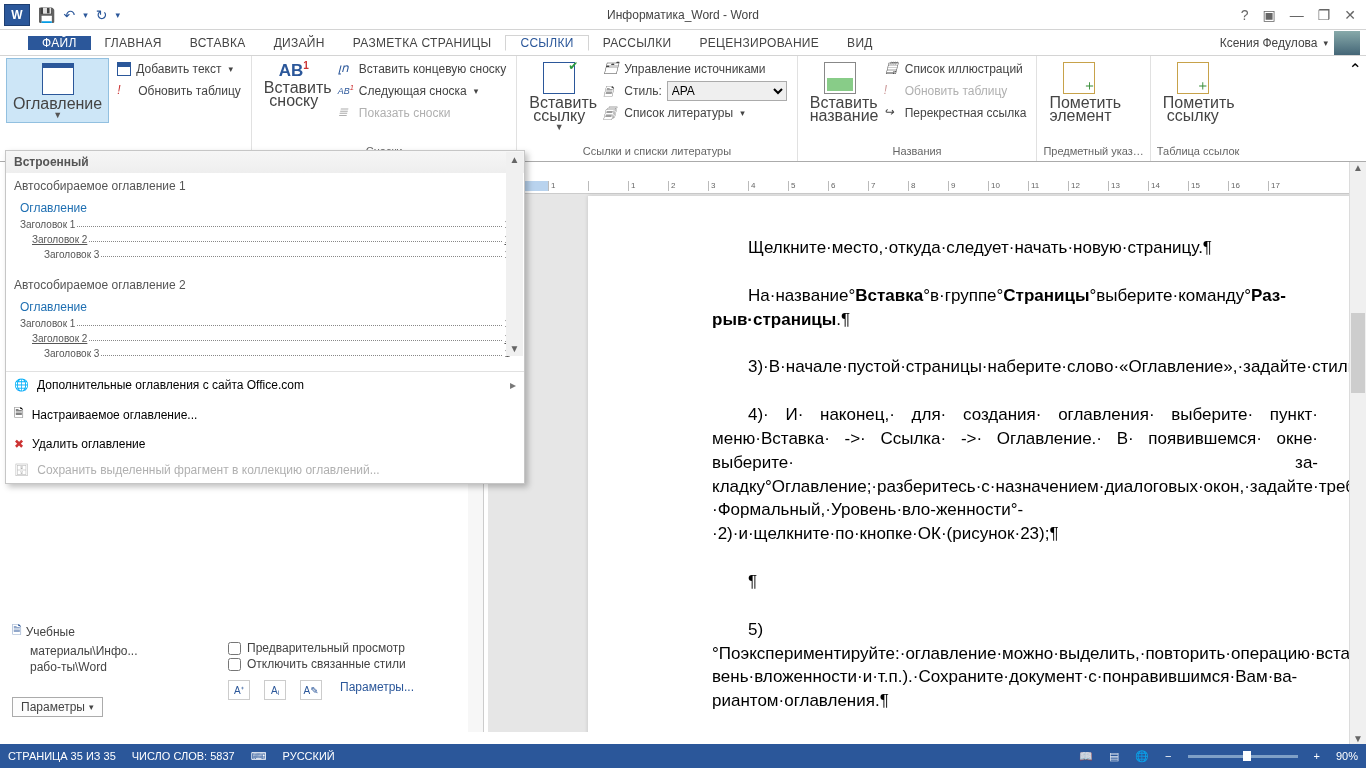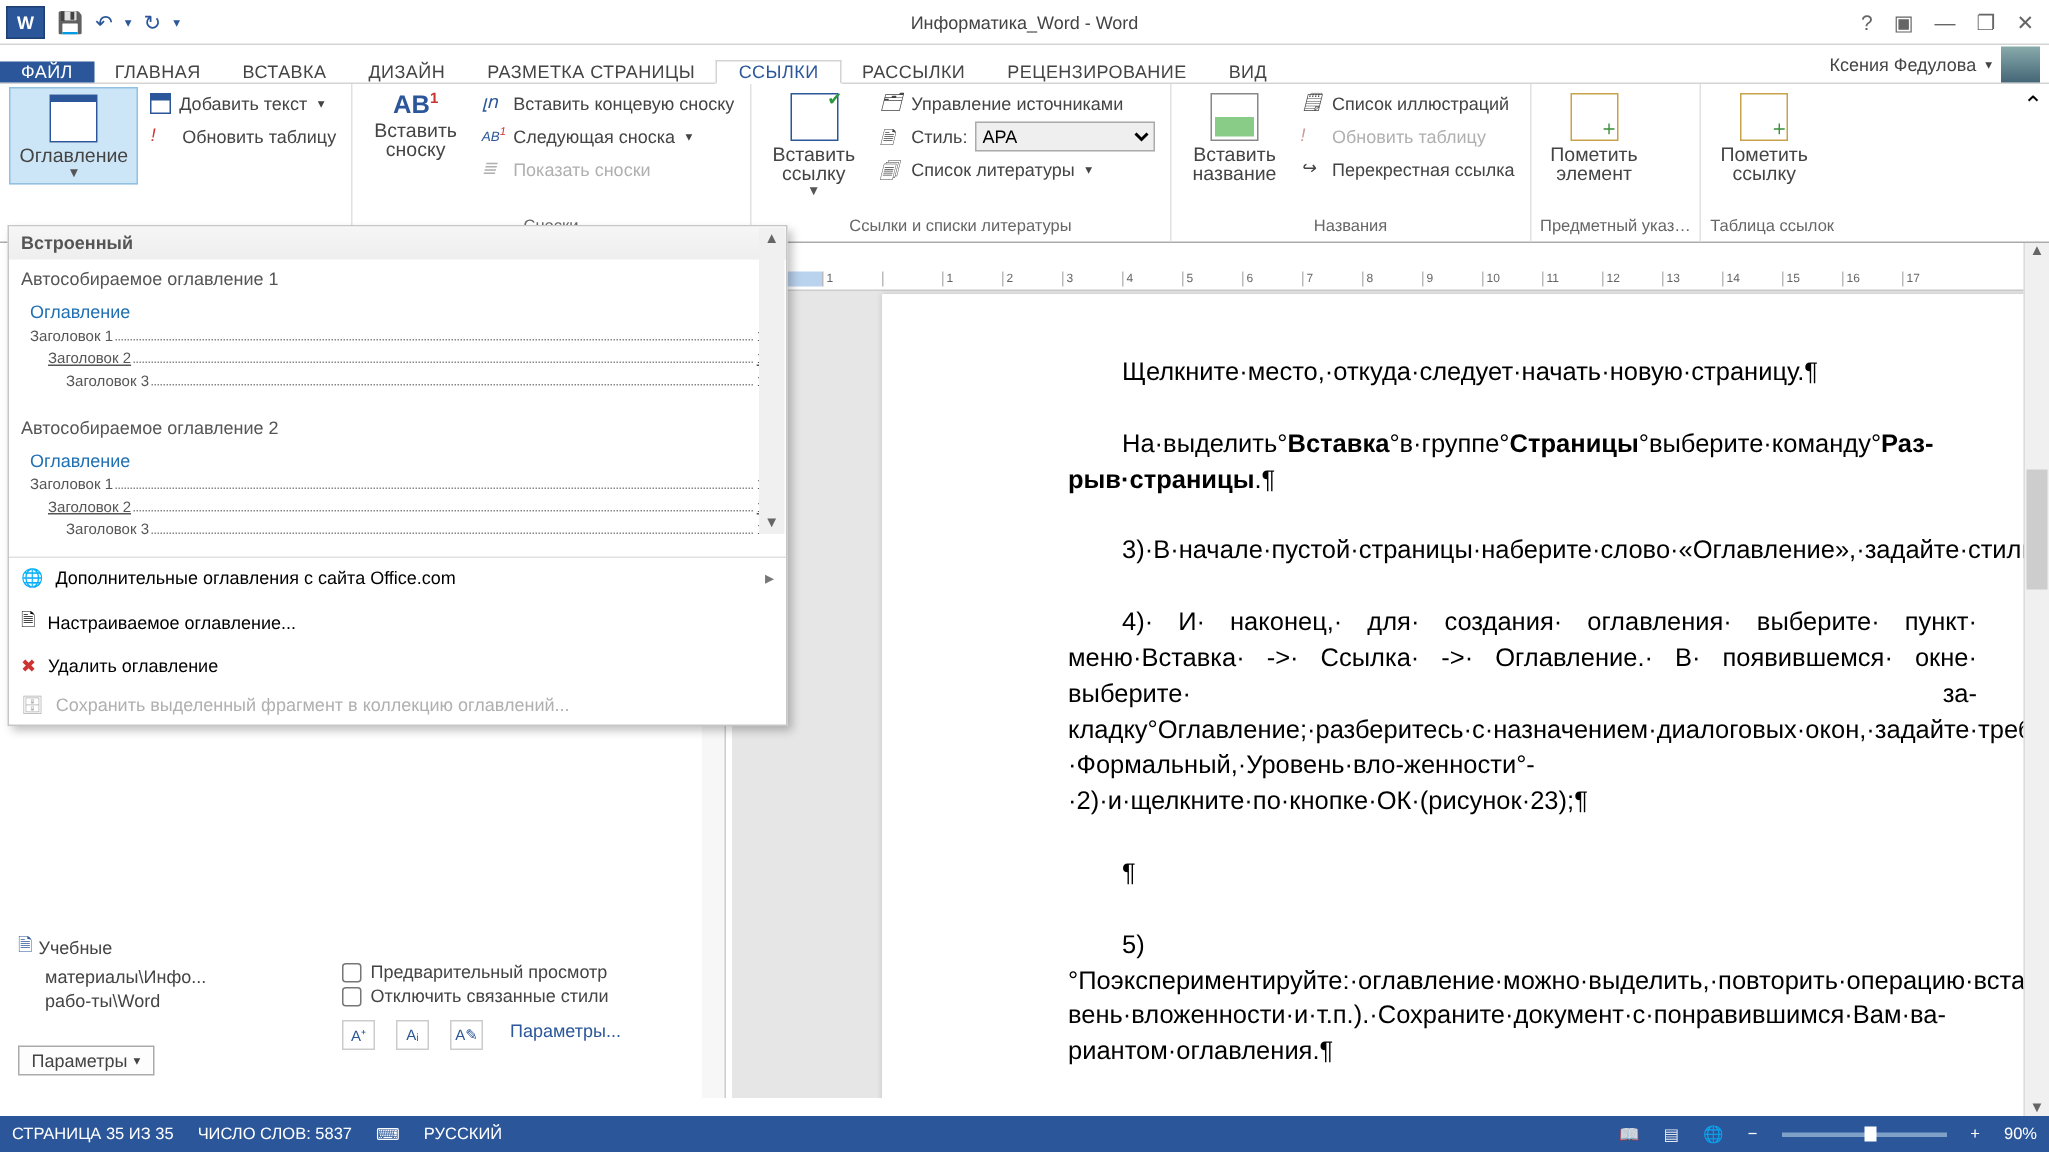--- a/index.html
+++ b/index.html
@@ -8,35 +8,35 @@
 
 .titlebar { height: 30px; background: #fff; display: flex; align-items: center; position: relative; border-bottom: 1px solid #d4d4d4; }
 .titlebar .word-icon { width: 26px; height: 22px; background: #2b579a; color: #fff; display: flex; align-items: center; justify-content: center; font-size: 12px; font-weight: bold; margin-left: 4px; border:1px solid #1e3f72;}
 .titlebar .qat { display: flex; align-items: center; gap: 8px; margin-left: 8px; }
 .titlebar .qat span { color: #2b579a; font-size: 14px; cursor: pointer; }
 .titlebar .title { position: absolute; left: 50%; transform: translateX(-50%); font-size: 12px; color: #444; }
 .titlebar .winbtns { margin-left: auto; display: flex; align-items: center; gap: 14px; padding-right: 10px; color: #666; font-size: 14px;}
 .titlebar .winbtns span { cursor: pointer; }
 
 
-.ribbon-tabs { height: 26px; background: #fff; display: flex; align-items: flex-end; font-size: 12px; border-bottom: 1px solid #d4d4d4;}
+.ribbon-tabs { height: 26px; background: #fff; display: flex; align-items: center; font-size: 12px; border-bottom: 1px solid #d4d4d4; padding-left: 28px;}
 .ribbon-tab { padding: 0 14px; display: flex; align-items: center; color: #444; cursor: pointer; text-transform: uppercase; letter-spacing: .3px;}
 .ribbon-tab.file { background: #2b579a; color: #fff; }
 .ribbon-tab.active { color: #2b579a; border: 1px solid #d4d4d4; border-bottom: 1px solid #fff; margin-bottom: -1px; background:#fff;}
 .ribbon-user { margin-left: auto; display: flex; align-items: center; gap: 6px; padding-right: 6px; color: #444; font-size: 12px;}
 .ribbon-user .avatar { width: 26px; height: 24px; background: linear-gradient(#8aa,#467); }
 
 
 .ribbon { height: 106px; background: #fff; border-bottom: 1px solid #ababab; display: flex; }
 .rgroup { border-right: 1px solid #e1e1e1; padding: 2px 6px 0 6px; display: flex; flex-direction: column; height: 100%; }
 .rgroup .controls { flex: 1; display: flex; align-items: flex-start; gap: 4px; }
 .rgroup .glabel { font-size: 11px; color: #666; text-align: center; padding-bottom: 2px; height:16px;}
 .bigbtn { display: flex; flex-direction: column; align-items: center; justify-content: flex-start; padding: 2px 6px; cursor: pointer; min-width: 52px;}
 .bigbtn .ico { width: 32px; height: 32px; margin: 2px 0 2px;}
-.bigbtn .lbl { font-size: 13px; color: #444; text-align: center; line-height: 13px;}
+.bigbtn .lbl { font-size: 16px; color: #444; text-align: center; line-height: 13px;}
 .bigbtn .dd { font-size: 9px; color: #555; }
 .smallbtn { display: flex; align-items: center; gap: 5px; font-size: 12px; color: #444; padding: 2px 4px; cursor: pointer; height: 22px; white-space:nowrap;}
 .smallbtn .ico { width: 16px; height: 16px; font-style: italic; }
 .col { display: flex; flex-direction: column; }
 .disabled {color:#b0b0b0 !important;}
 select.style-select { font-size:12px; height:20px; width:120px; border:1px solid #ababab;}
 .selected-big{ background:#cde6f7; border:1px solid #92c0e0;}
 
 
 .toc-panel { position: absolute; left: 5px; top: 150px; width: 520px; background: #fff; border: 1px solid #c6c6c6; box-shadow: 3px 3px 6px rgba(0,0,0,.25); z-index: 50; font-size: 12px; }
@@ -398,21 +398,21 @@
       <div class="seg">11</div>
       <div class="seg">12</div>
       <div class="seg">13</div>
       <div class="seg">14</div>
       <div class="seg">15</div>
       <div class="seg">16</div>
       <div class="seg">17</div>
   </div>
   <div class="page" style="top:18px;left:100px">
     <p class="ind">Щелкните·место,·откуда·следует·начать·новую·страницу.¶</p>
-    <p class="ind"><span>На·выделить°</span><b>Вставка</b><span>°в·группе°</span><b>Страницы</b><span>°выберите·команду°</span><b>Раз-</b></p>
+    <p class="ind"><span>На·название°</span><b>Вставка</b><span>°в·группе°</span><b>Страницы</b><span>°выберите·команду°</span><b>Раз-</b></p>
     <p><b>рыв·страницы</b><span>.¶</span></p>
     <p class="ind">3)·В·начале·пустой·страницы·наберите·слово·«Оглавление»,·задайте·стиль·этой·строки·(например,·стиль°Заголовок°1)·и·нажмите°enter.¶</p>
     <p class="ind">4)· И· наконец,· для· создания· оглавления· выберите· пункт· меню·Вставка· -&gt;· Ссылка· -&gt;· Оглавление.· В· появившемся· окне· выберите· за-кладку°Оглавление;·разберитесь·с·назначением·диалоговых·окон,·задайте·требуемые·характеристики·(например,·Вид·-·Формальный,·Уровень·вло-женности°-·2)·и·щелкните·по·кнопке·ОК·(рисунок·23);¶</p>
     <p class="ind">¶</p>
     <p class="ind">5)°Поэкспериментируйте:·оглавление·можно·выделить,·повторить·операцию·вставки·и·задать·другие·его·характеристики·(другой·вид,·уро-вень·вложенности·и·т.п.).·Сохраните·документ·с·понравившимся·Вам·ва-риантом·оглавления.¶</p>
     <p class="ind">¶</p>
   </div>
 </div>
 
 <div class="scrollbar-v">

